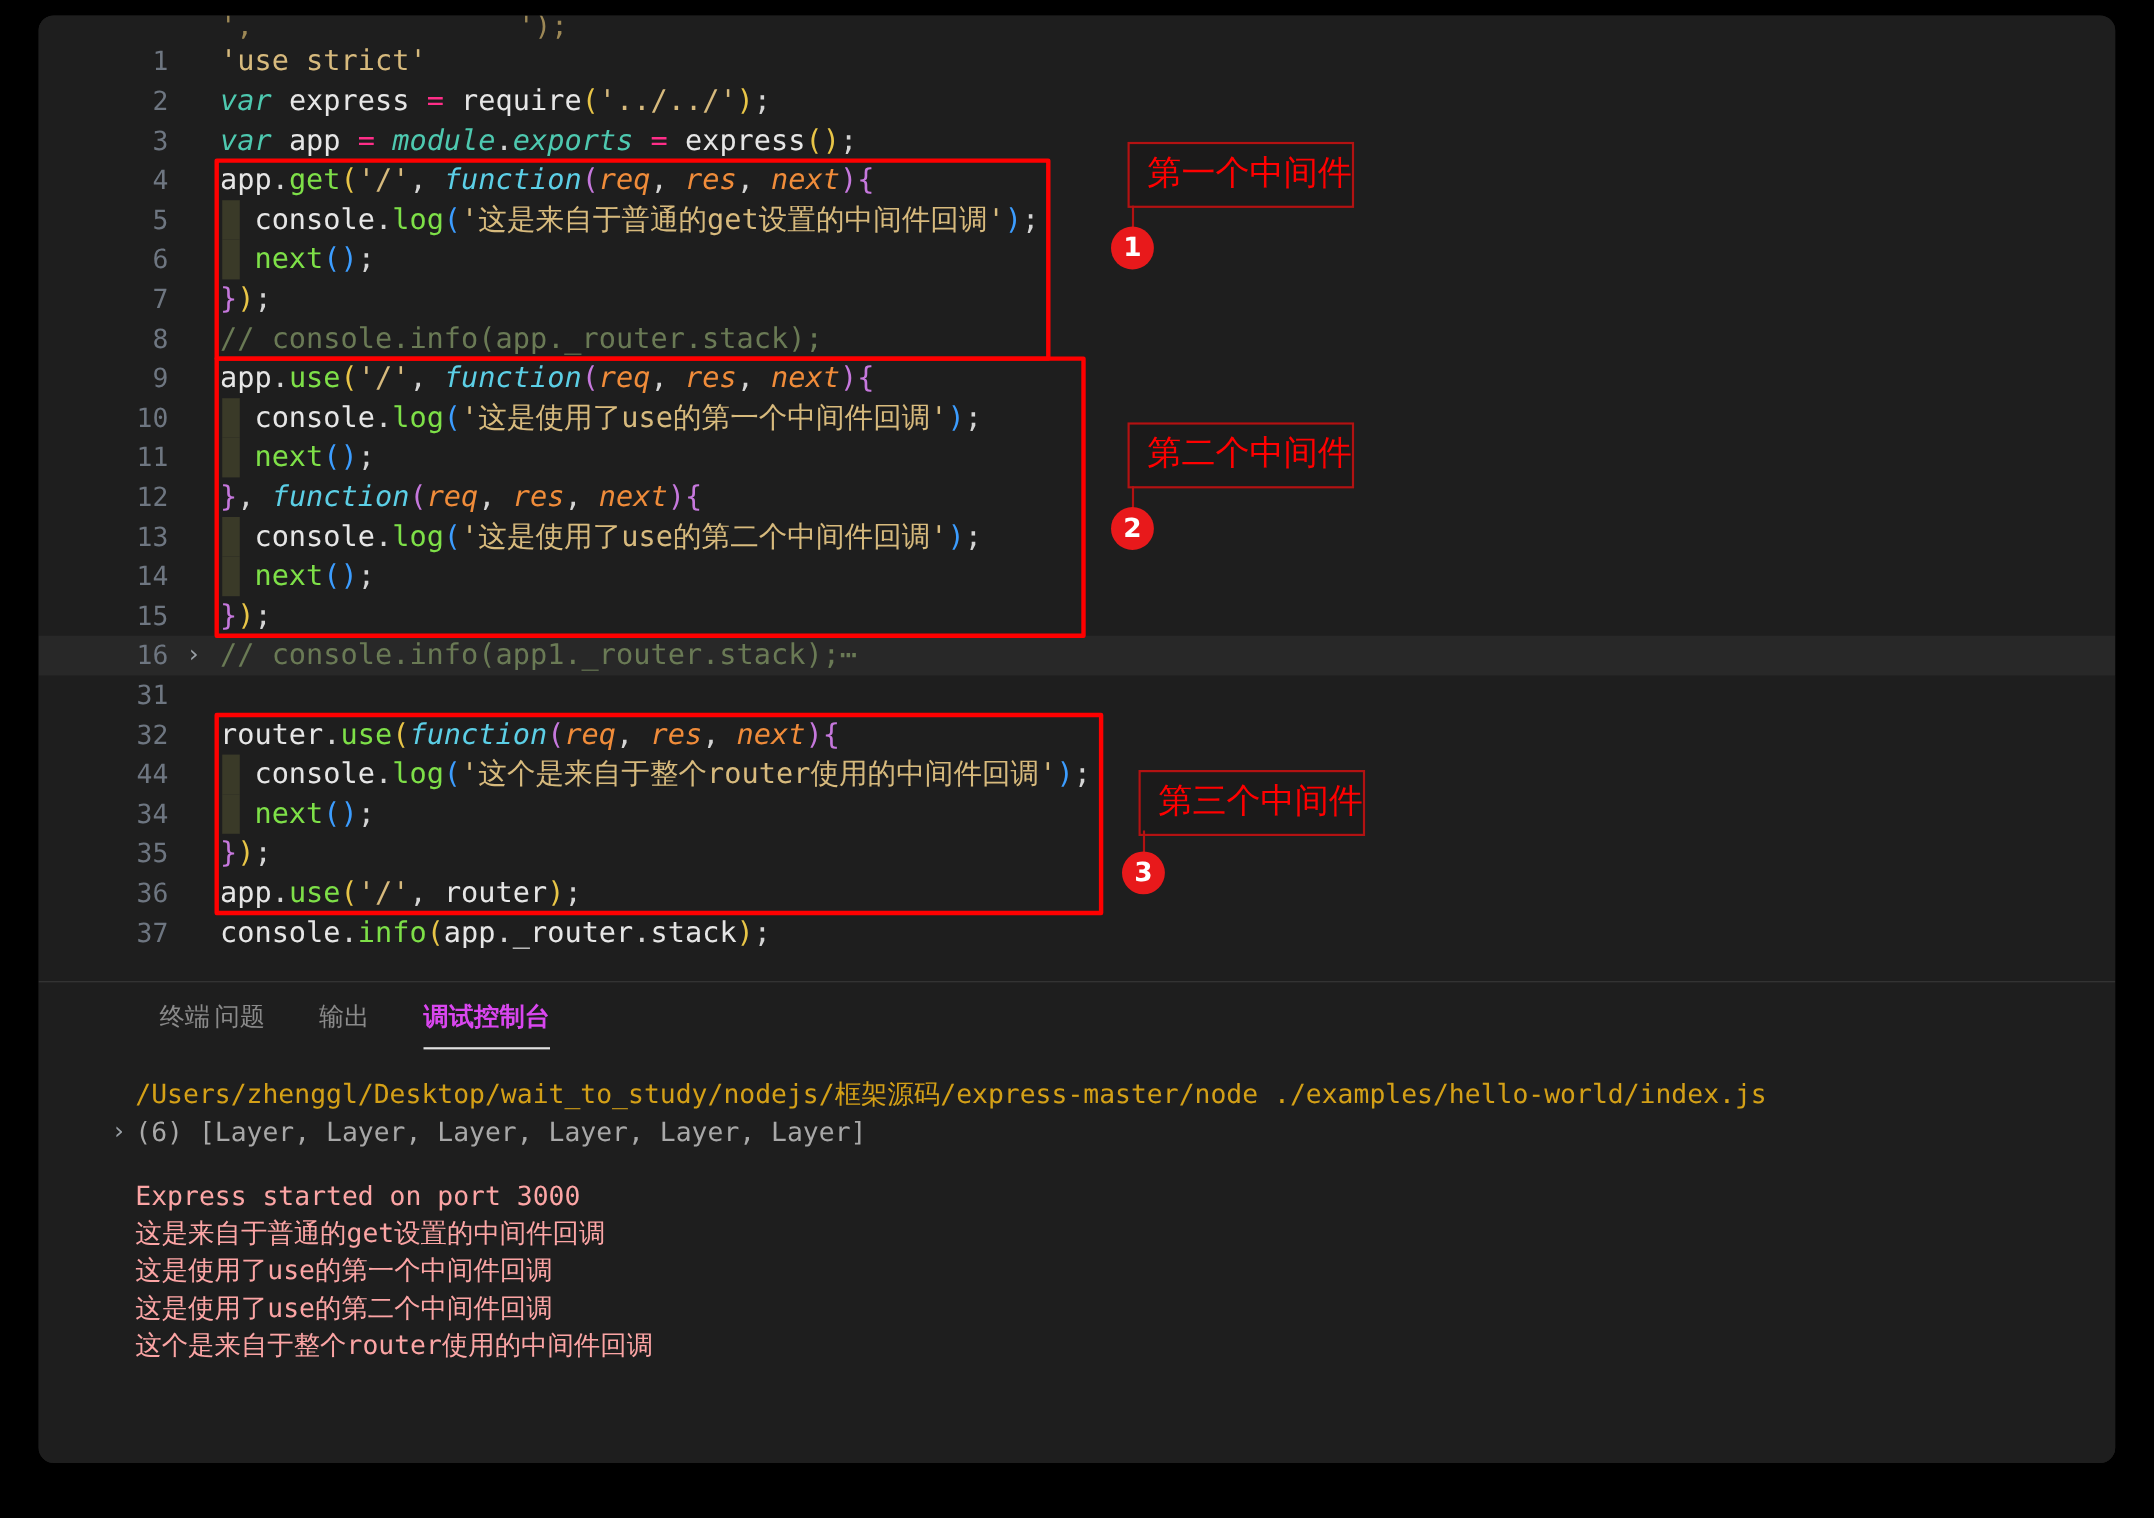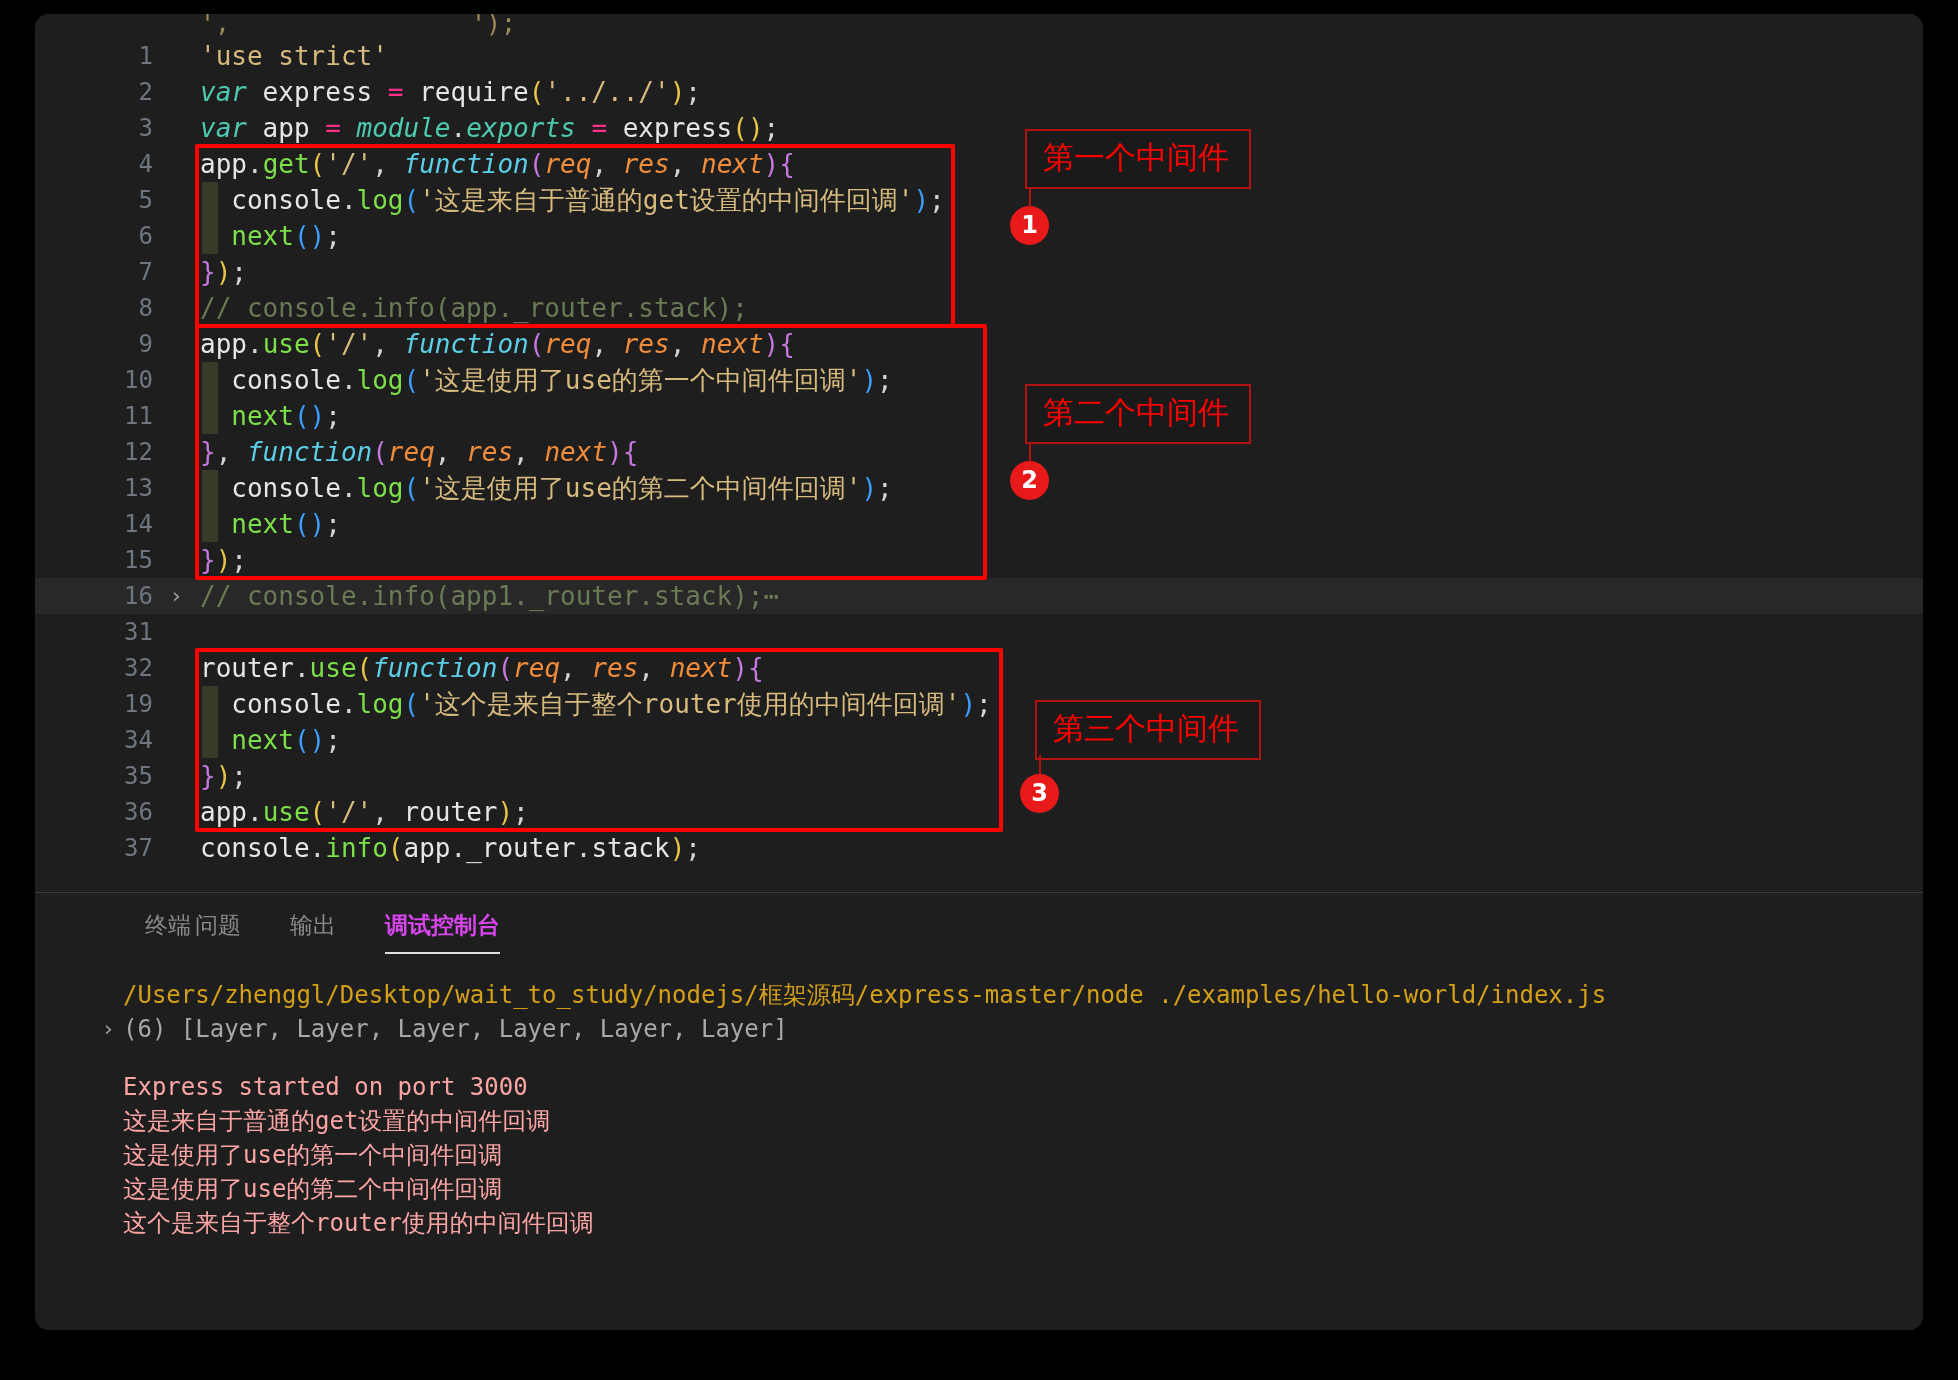--- a/index.html
+++ b/index.html
@@ -46,21 +46,21 @@
   .t-method{color:#7ee048;}
   .t-cls{color:#7ee048;}
 
   
   .rbox{position:absolute;border:4px solid #ff0000;border-radius:2px;pointer-events:none;}
 
   
   .callout{position:absolute;}
   .callout .cbox{
     border:2px solid #b31212;background:rgba(20,16,16,0.25);
-    padding:6px 20px 10px 16px;display:inline-block;
+    padding:6px 0 10px 16px;display:inline-block;
   }
   .callout .ctext{color:#ff0000;font-size:31px;line-height:40px;
      font-family:"DejaVu Sans","Liberation Sans",sans-serif;white-space:nowrap;}
   .callout .stem{position:absolute;width:2px;background:#b31212;}
   .callout .badge{
     position:absolute;width:39px;height:39px;border-radius:50%;
     background:#e8191b;color:#fff;font-size:24px;line-height:39px;text-align:center;
     font-family:"DejaVu Sans","Liberation Sans",sans-serif;font-weight:bold;
   }
 
@@ -163,21 +163,21 @@
           <div class="code"><span class="t-comment">// console.info(app1._router.stack);⋯</span></div>
         </div>
         <div class="row" style="top: 600px;">
           <div class="ln">31</div>
         </div>
         <div class="row" style="top: 636px;">
           <div class="ln">32</div>
           <div class="code"><span class="t-plain">router</span><span class="t-punc">.</span><span class="t-method">use</span><span class="t-paren1">(</span><span class="t-fnB">function</span><span class="t-paren2">(</span><span class="t-param">req</span><span class="t-punc">, </span><span class="t-param">res</span><span class="t-punc">, </span><span class="t-param">next</span><span class="t-paren2">)</span><span class="t-brace">{</span></div>
         </div>
         <div class="row" style="top: 672px;">
-          <div class="ln">19</div>
+          <div class="ln">44</div>
           <div class="guide"></div>
           <div class="code"><span class="t-plain">  console</span><span class="t-punc">.</span><span class="t-method">log</span><span class="t-paren3">(</span><span class="t-str2">'这个是来自于整个router使用的中间件回调'</span><span class="t-paren3">)</span><span class="t-punc">;</span></div>
         </div>
         <div class="row" style="top: 708px;">
           <div class="ln">34</div>
           <div class="guide"></div>
           <div class="code"><span class="t-fn">  next</span><span class="t-paren3">(</span><span class="t-paren3">)</span><span class="t-punc">;</span></div>
         </div>
         <div class="row" style="top: 744px;">
           <div class="ln">35</div>

